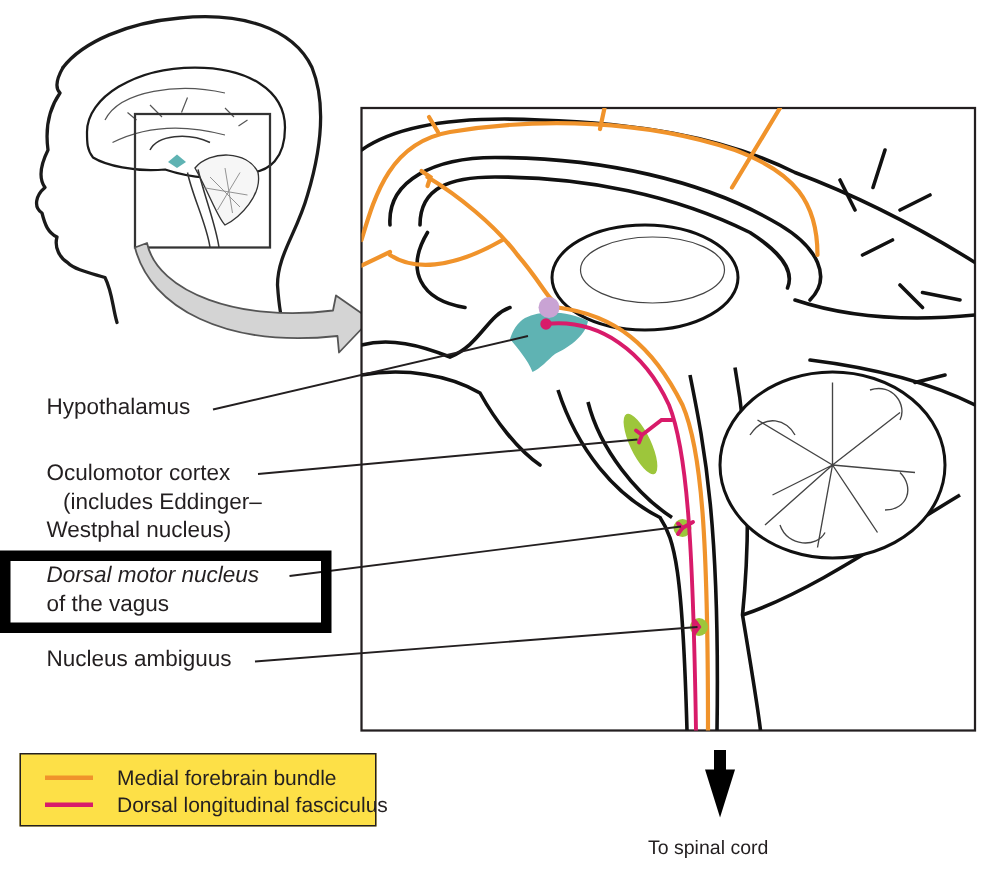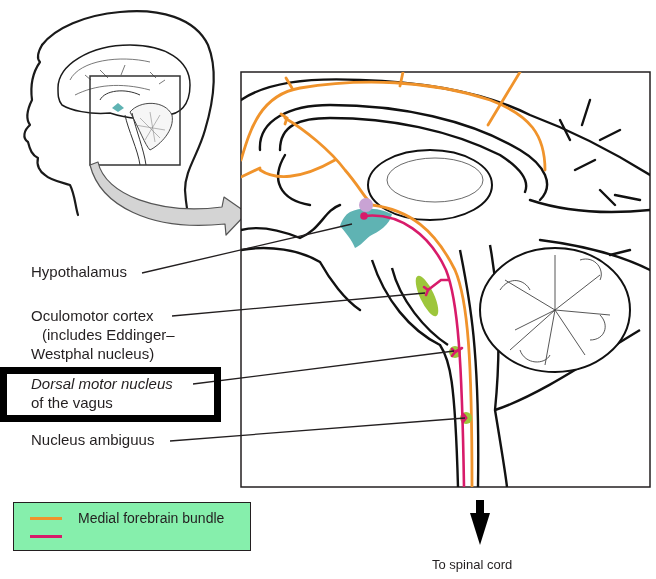--- a/index.html
+++ b/index.html
@@ -1,21 +1,21 @@
 <!DOCTYPE html>
 <html><head>
   <meta charset="utf-8">
   <style>
     html, body { margin: 0; padding: 0; background: #ffffff; }
     body { width: 656px; height: 579px; position: relative; overflow: hidden;
            font-family: "Liberation Sans", sans-serif; color: #231f20; }
     #stage { position: absolute; left: 0; top: 0; width: 656px; height: 579px; }
     .label { position: absolute; font-size: 15px; line-height: 19px; color: #231f20; white-space: nowrap; }
     .legend-box { position: absolute; left: 13px; top: 502px; width: 238px; height: 49px;
-                  border: 1.5px solid #231f20; background: #86efac; box-sizing: border-box; }
+                  border: 1.5px solid #231f20; background: #fde047; box-sizing: border-box; }
     .legend-row { position: absolute; left: 0; display: flex; align-items: center; height: 18px; }
     .legend-swatch { width: 32px; height: 3px; margin-left: 16px; margin-right: 16px; }
     .legend-text { font-size: 14px; color: #231f20; white-space: nowrap; }
     .highlight-box { position: absolute; left: 0px; top: 367px; width: 221px; height: 55px;
                      border: 7px solid #000; box-sizing: border-box; }
     .spinal-label { position: absolute; left: 432px; top: 557px; font-size: 13px; color:#231f20; white-space: nowrap; }
   </style>
 </head>
 <body>
 
@@ -135,16 +135,17 @@
 
 <div class="label" style="left:31px; top:430px;">Nucleus ambiguus</div>
 
 <div class="legend-box">
   <div class="legend-row" style="top:6px;">
     <span class="legend-swatch" style="background:#f0932b;"></span>
     <span class="legend-text">Medial forebrain bundle</span>
   </div>
   <div class="legend-row" style="top:24px;">
     <span class="legend-swatch" style="background:#d81b6a;"></span>
+    <span class="legend-text">Dorsal longitudinal fasciculus</span>
   </div>
 </div>
 
 <div class="spinal-label">To spinal cord</div>
 
 </body></html>

